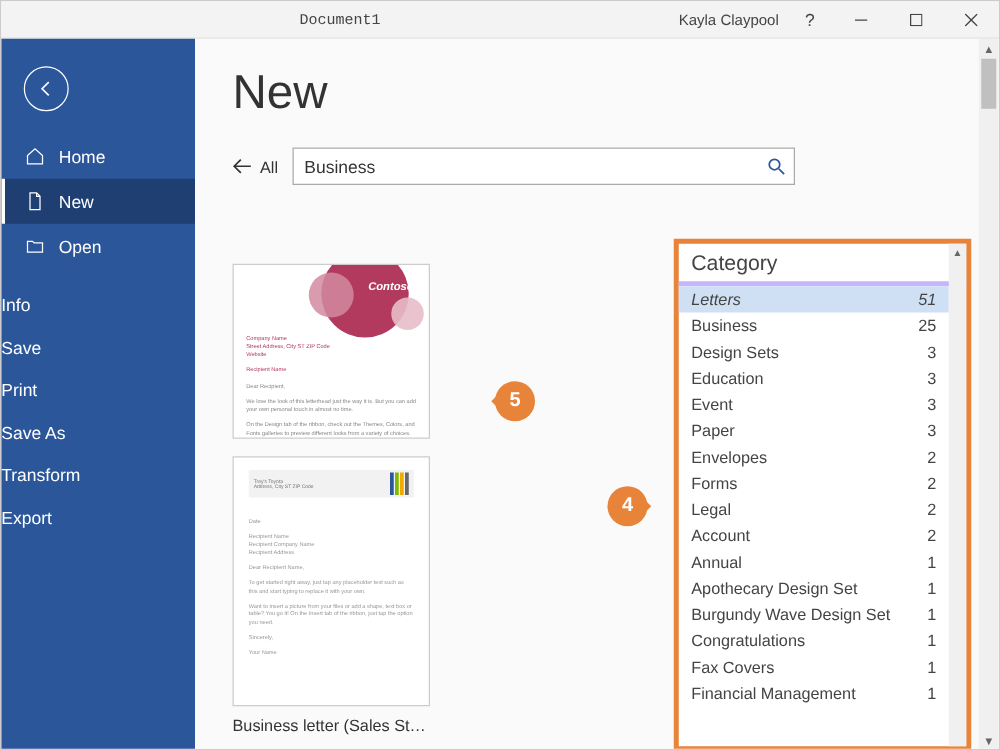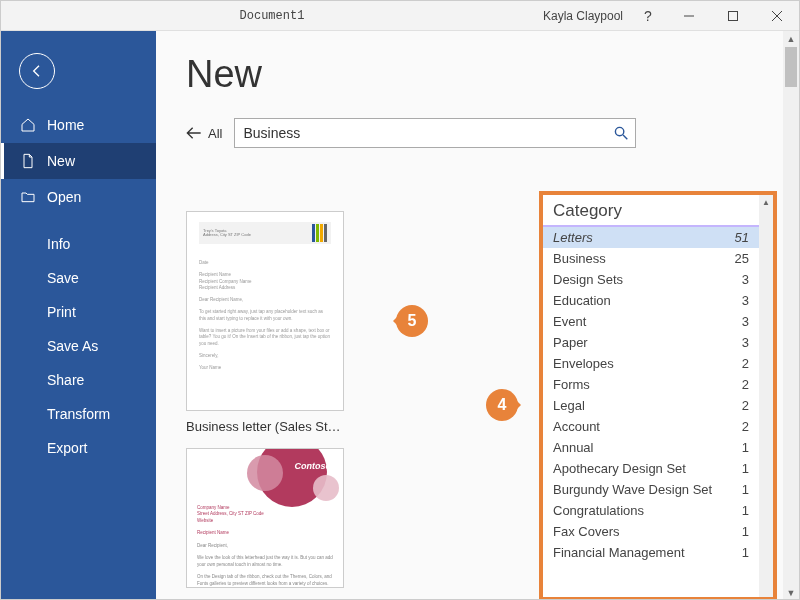--- a/index.html
+++ b/index.html
@@ -13,21 +13,21 @@
   .help-btn { width: 30px; text-align: center; color: #444; font-size: 14px; margin-right: 4px; }
   .main { display: flex; height: 570px; }
   .sidebar { width: 155px; background: #2b579a; color: #fff; display: flex; flex-direction: column; padding-top: 8px; }
   .back-btn { width: 36px; height: 36px; border: 1.5px solid #fff; border-radius: 50%; margin: 14px 0 18px 18px; display: flex; align-items: center; justify-content: center; }
   .back-btn svg { width: 16px; height: 16px; stroke: #fff; fill: none; }
   .nav-item { display: flex; align-items: center; height: 36px; padding-left: 18px; gap: 10px; font-size: 14px; color: #fff; }
   .nav-item.selected { background: #1f3f73; border-left: 3px solid #fff; padding-left: 15px; }
   .nav-item .icon { width: 18px; height: 18px; display: inline-flex; align-items: center; justify-content: center; }
   .nav-item .icon svg { width: 16px; height: 16px; stroke: #fff; fill: none; stroke-width: 1.5; }
   .nav-spacer { height: 12px; }
-  .nav-small { padding-left: 46px; height: 34px; line-height: 34px; color: #fff; font-size: 14px; }
+  .nav-small { height: 34px; line-height: 34px; color: #fff; font-size: 14px; }
   .nav-bottom { margin-top: auto; }
   .nav-bottom .nav-small { border-top: 1px solid rgba(255,255,255,0.15); padding-top: 6px; height: 46px; line-height: 18px; }
   .content { flex: 1; background: #fafafa; position: relative; overflow: hidden; }
   .scroll-v { position: absolute; right: 0; top: 0; bottom: 0; width: 16px; background: #f0f0f0; }
   .scroll-v .arrow { height: 16px; display: flex; align-items: center; justify-content: center; color: #666; font-size: 9px; }
   .scroll-v .track { position: absolute; top: 16px; bottom: 16px; left: 0; right: 0; }
   .scroll-v .thumb { position: absolute; top: 0; left: 2px; right: 2px; height: 40px; background: #c0c0c0; }
   .scroll-v .arrow.down { position: absolute; bottom: 0; left:0; right:0;}
   .page-heading { font-size: 38px; font-weight: 300; color: #333; margin: 22px 0 22px 30px; }
   .search-row { display: flex; align-items: center; margin-left: 30px; margin-bottom: 24px; }
@@ -46,21 +46,21 @@
   .stripes { display: flex; gap: 1px; }
   .stripes span { width: 3px; height: 18px; }
   .doc-lines { position: absolute; top: 48px; left: 12px; right: 12px; font-size: 4.5px; color: #999; line-height: 1.4; }
   .doc-lines .sp { height: 6px; }
   .contoso-head { position: absolute; top: 0; left: 0; right: 0; height: 48px; }
   .contoso-circ { position: absolute; border-radius: 50%; }
   .contoso-text { position: absolute; top: 12px; right: 12px; color: #fff; font-size: 9px; font-style: italic; font-weight: bold; }
   .contoso-body { position: absolute; top: 56px; left: 10px; right: 10px; font-size: 4.5px; color: #888; line-height: 1.4; }
   .contoso-body .addr { color: #b23a5e; }
   .category-panel { position: absolute; top: 160px; right: 22px; width: 238px; bottom: 0; border: 4px solid #e8833a; background: #fff; }
-  .cat-header { padding: 6px 10px 4px; font-size: 17px; color: #444; border-bottom: 2px solid #c4b5fd; }
+  .cat-header { padding: 6px 10px 4px; font-size: 17px; color: #444; border-bottom: 4px solid #c4b5fd; }
   .cat-scroll { position: absolute; top: 0; right: 0; bottom: 0; width: 14px; background: #f0f0f0; }
   .cat-scroll .arrow { height: 14px; font-size: 8px; display:flex; align-items:center; justify-content:center; color:#666; }
   .cat-list { margin-right: 14px; }
   .cat-item { display: flex; justify-content: space-between; padding: 3px 10px; font-size: 13px; color: #444; }
   .cat-item.selected { background: #cfe0f5; font-style: italic; }
   .callout { position: absolute; width: 32px; height: 32px; background: #e8833a; border-radius: 50%; display: flex; align-items: center; justify-content: center; color: #fff; font-weight: bold; font-size: 16px; }
   .callout::after { content: ""; position: absolute; right: -10px; top: 9px; border: 7px solid transparent; border-left-color: #e8833a; }
   .callout.left::after { right: auto; left: -10px; border-left-color: transparent; border-right-color: #e8833a; }
   .templates-col { display:flex; flex-direction:column; }
 </style>
@@ -121,21 +121,20 @@
             <path d="M3 6 H9 L11 8 H21 V19 H3 Z"></path>
           </svg>
         </span>
       <span>Open</span>
     </div>
     <div class="nav-spacer"></div>
     <div class="nav-small">Info</div>
     <div class="nav-small">Save</div>
     <div class="nav-small">Print</div>
     <div class="nav-small">Save As</div>
-    <div class="nav-small">Share</div>
     <div class="nav-small">Transform</div>
     <div class="nav-small">Export</div>
   </div>
 
   <div class="content">
     <div class="scroll-v">
       <div class="arrow">▲</div>
       <div class="track">
           <div class="thumb"></div>
         </div>
@@ -156,20 +155,40 @@
         <div class="search-icon">
           <svg viewBox="0 0 20 20">
               <circle cx="8" cy="8" r="6"></circle>
               <line x1="13" y1="13" x2="19" y2="19"></line>
             </svg>
         </div>
       </div>
     </div>
 
     <div class="templates-wrap templates-col" style="position:absolute; left:0; top:180px;">
+      <div class="tpl-card">
+        <div class="tpl-thumb" style="height:140px; padding:0;">
+          <div class="contoso-head">
+            <div class="contoso-circ" style="width:70px;height:70px;background:#b23a5e;top:-12px;right:16px;"></div>
+            <div class="contoso-circ" style="width:36px;height:36px;background:#d28aa0;top:6px;right:60px;opacity:.85"></div>
+            <div class="contoso-circ" style="width:26px;height:26px;background:#e7bcc9;top:26px;right:4px;opacity:.9"></div>
+            <div class="contoso-text">Contoso</div>
+          </div>
+          <div class="contoso-body">
+            <span class="addr">Company Name<br>Street Address, City ST ZIP Code<br>Website</span><br><br>
+            <span class="addr">Recipient Name</span><br><br>
+            Dear Recipient,<br><br>
+            We love the look of this letterhead just the way it is. But you can add your own personal touch in almost no time.<br><br>
+            On the Design tab of the ribbon, check out the Themes, Colors, and Fonts galleries to preview different looks from a variety of choices. Then just click to apply the one you like.<br><br>
+            We've also created styles that let you match the formatting you see in this letter with just a click. On the Home tab of the ribbon, check out the Styles gallery for all styles used in this letter.<br><br>
+            Don't spend your time at work on the mark side, such as lining up bulleted text.<br><br>
+            Warm regards,
+          </div>
+        </div>
+      </div>
       <div class="tpl-card">
         <div class="tpl-thumb">
           <div class="doc-header-bar">
             <div class="txt">Trey's Toyota<br>Address, City ST ZIP Code</div>
             <div class="stripes">
                 <span style="background:#2b579a"></span>
                 <span style="background:#7fba00"></span>
                 <span style="background:#f2a900"></span>
                 <span style="background:#666"></span>
               </div>
@@ -179,40 +198,20 @@
             Recipient Name<br>Recipient Company Name<br>Recipient Address<br><div class="sp"></div>
             Dear Recipient Name,<br><div class="sp"></div>
             To get started right away, just tap any placeholder text such as this and start typing to replace it with your own.<br><div class="sp"></div>
             Want to insert a picture from your files or add a shape, text box or table? You go it! On the Insert tab of the ribbon, just tap the option you need.<br><div class="sp"></div>
             Sincerely,<br><div class="sp"></div>
             Your Name
           </div>
         </div>
         <div class="tpl-title">Business letter (Sales St…</div>
       </div>
-      <div class="tpl-card">
-        <div class="tpl-thumb" style="height:140px; padding:0;">
-          <div class="contoso-head">
-            <div class="contoso-circ" style="width:70px;height:70px;background:#b23a5e;top:-12px;right:16px;"></div>
-            <div class="contoso-circ" style="width:36px;height:36px;background:#d28aa0;top:6px;right:60px;opacity:.85"></div>
-            <div class="contoso-circ" style="width:26px;height:26px;background:#e7bcc9;top:26px;right:4px;opacity:.9"></div>
-            <div class="contoso-text">Contoso</div>
-          </div>
-          <div class="contoso-body">
-            <span class="addr">Company Name<br>Street Address, City ST ZIP Code<br>Website</span><br><br>
-            <span class="addr">Recipient Name</span><br><br>
-            Dear Recipient,<br><br>
-            We love the look of this letterhead just the way it is. But you can add your own personal touch in almost no time.<br><br>
-            On the Design tab of the ribbon, check out the Themes, Colors, and Fonts galleries to preview different looks from a variety of choices. Then just click to apply the one you like.<br><br>
-            We've also created styles that let you match the formatting you see in this letter with just a click. On the Home tab of the ribbon, check out the Styles gallery for all styles used in this letter.<br><br>
-            Don't spend your time at work on the mark side, such as lining up bulleted text.<br><br>
-            Warm regards,
-          </div>
-        </div>
-      </div>
     </div>
 
     <div class="category-panel">
       <div class="cat-scroll">
         <div class="arrow">▲</div>
       </div>
       <div class="cat-header">Category</div>
       <div class="cat-list">
         <div class="cat-item selected">
             <span>Letters</span>

